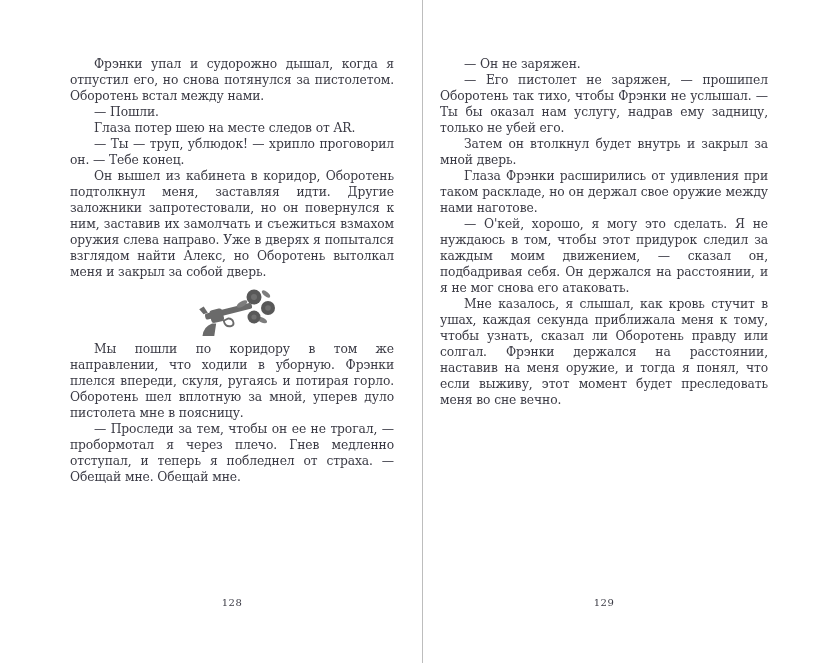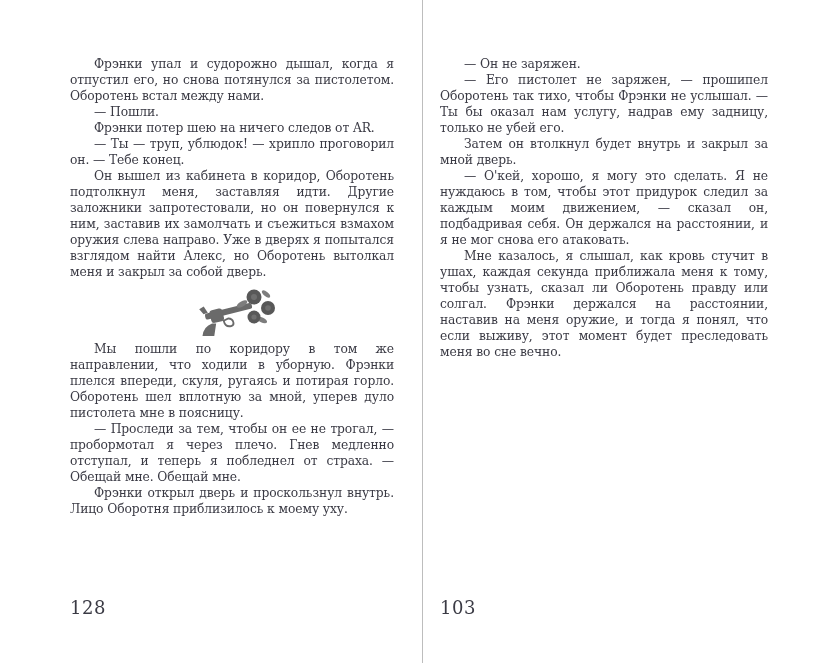--- a/index.html
+++ b/index.html
@@ -47,34 +47,35 @@
     text-indent: 0 !important;
     margin: 8px 0 5px 0;
     line-height: 0;
   }
 
   .pagenum {
     position: absolute;
     left: 0;
     right: 0;
     top: 597px;
-    font-size: 18px;
+    text-align: center;
+    font-size: 10px;
     letter-spacing: 0.5px;
   }
 </style>
 </head>
 <body>
 
 <div class="spread">
 
   <div class="page page-left">
     <div class="page-text">
         <p><span>Фрэнки упал и судорожно дышал, когда я отпустил его, но снова потянулся за пистолетом. Оборотень встал между нами.</span></p>
         <p><span>— </span><span class="it">Пошли.</span></p>
-        <p><span>Фрэнки потер шею на ничего следов от AR.</span></p>
+        <p><span>Глаза потер шею на месте следов от AR.</span></p>
         <p><span>— Ты — труп, ублюдок! — хрипло проговорил он. — Тебе конец.</span></p>
         <p><span>Он вышел из кабинета в коридор, Оборотень подтолкнул меня, заставляя идти. Другие заложники запротестовали, но он повернулся к ним, заставив их замолчать и съежиться взмахом оружия слева направо. Уже в дверях я попытался взглядом найти Алекс, но Оборотень вытолкал меня и закрыл за собой дверь.</span></p>
   <div class="ornament-wrap">
     <svg width="100" height="48" viewBox="0 0 100 48">
       <g fill="#6a6a6a">
         <g transform="rotate(-14 40 30)">
           <rect x="24" y="22" width="48" height="6" rx="2"></rect>
           <rect x="29" y="20" width="13" height="13" rx="3"></rect>
           <path d="M23 22 l-3 -6 l5 -1.5 l2.5 7 z"></path>
           <path d="M29 33 q-10 1 -13 12 q-2 7 4 8 q6 0 8 -7 l5 -12 z"></path>
@@ -89,31 +90,31 @@
           <circle cx="86" cy="20" r="7" fill="#585858"></circle>
           <circle cx="86" cy="20" r="2.8" fill="#6f6f6f"></circle>
           <circle cx="72" cy="29" r="6.5" fill="#585858"></circle>
           <circle cx="72" cy="29" r="2.6" fill="#6f6f6f"></circle>
         </g>
       </g>
     </svg>
   </div>
 <p><span>Мы пошли по коридору в том же направлении, что ходили в уборную. Фрэнки плелся впереди, скуля, ругаясь и потирая горло. Оборотень шел вплотную за мной, уперев дуло пистолета мне в поясницу.</span></p>
         <p><span>— Проследи за тем, чтобы он ее не трогал, — пробормотал я через плечо. Гнев медленно отступал, и теперь я побледнел от страха. — Обещай мне. </span><span class="it">Обещай мне.</span></p>
-        <p><span>Фрэнки открыл дверь и проскользнул внутрь. Лицо Оборотня приблизилось к моему уху.</span></p>
       </div>
     <div class="pagenum">128</div>
   </div>
 
   <div class="divider"></div>
 
   <div class="page page-right">
     <div class="page-text">
         <p><span>— Он не заряжен.</span></p>
         <p><span>— Его пистолет не заряжен, — прошипел Оборотень так тихо, чтобы Фрэнки не услышал. — Ты бы оказал нам услугу, надрав ему задницу, только не убей его.</span></p>
         <p><span>Затем он втолкнул будет внутрь и закрыл за мной дверь.</span></p>
+        <p><span>Глаза Фрэнки расширились от удивления при таком раскладе, но он держал свое оружие между нами наготове.</span></p>
         <p><span>— О'кей, хорошо, я могу это сделать. Я не нуждаюсь в том, чтобы этот придурок следил за каждым моим движением, — сказал он, подбадривая себя. Он держался на расстоянии, и я не мог снова его атаковать.</span></p>
         <p><span>Мне казалось, я слышал, как кровь стучит в ушах, каждая секунда приближала меня к тому, чтобы узнать, сказал ли Оборотень правду или солгал. Фрэнки держался на расстоянии, наставив на меня оружие, и тогда я понял, что если выживу, этот момент будет преследовать меня во сне вечно.</span></p>
       </div>
-    <div class="pagenum">103</div>
+    <div class="pagenum">129</div>
   </div>
 
 </div>
 
 </body></html>

